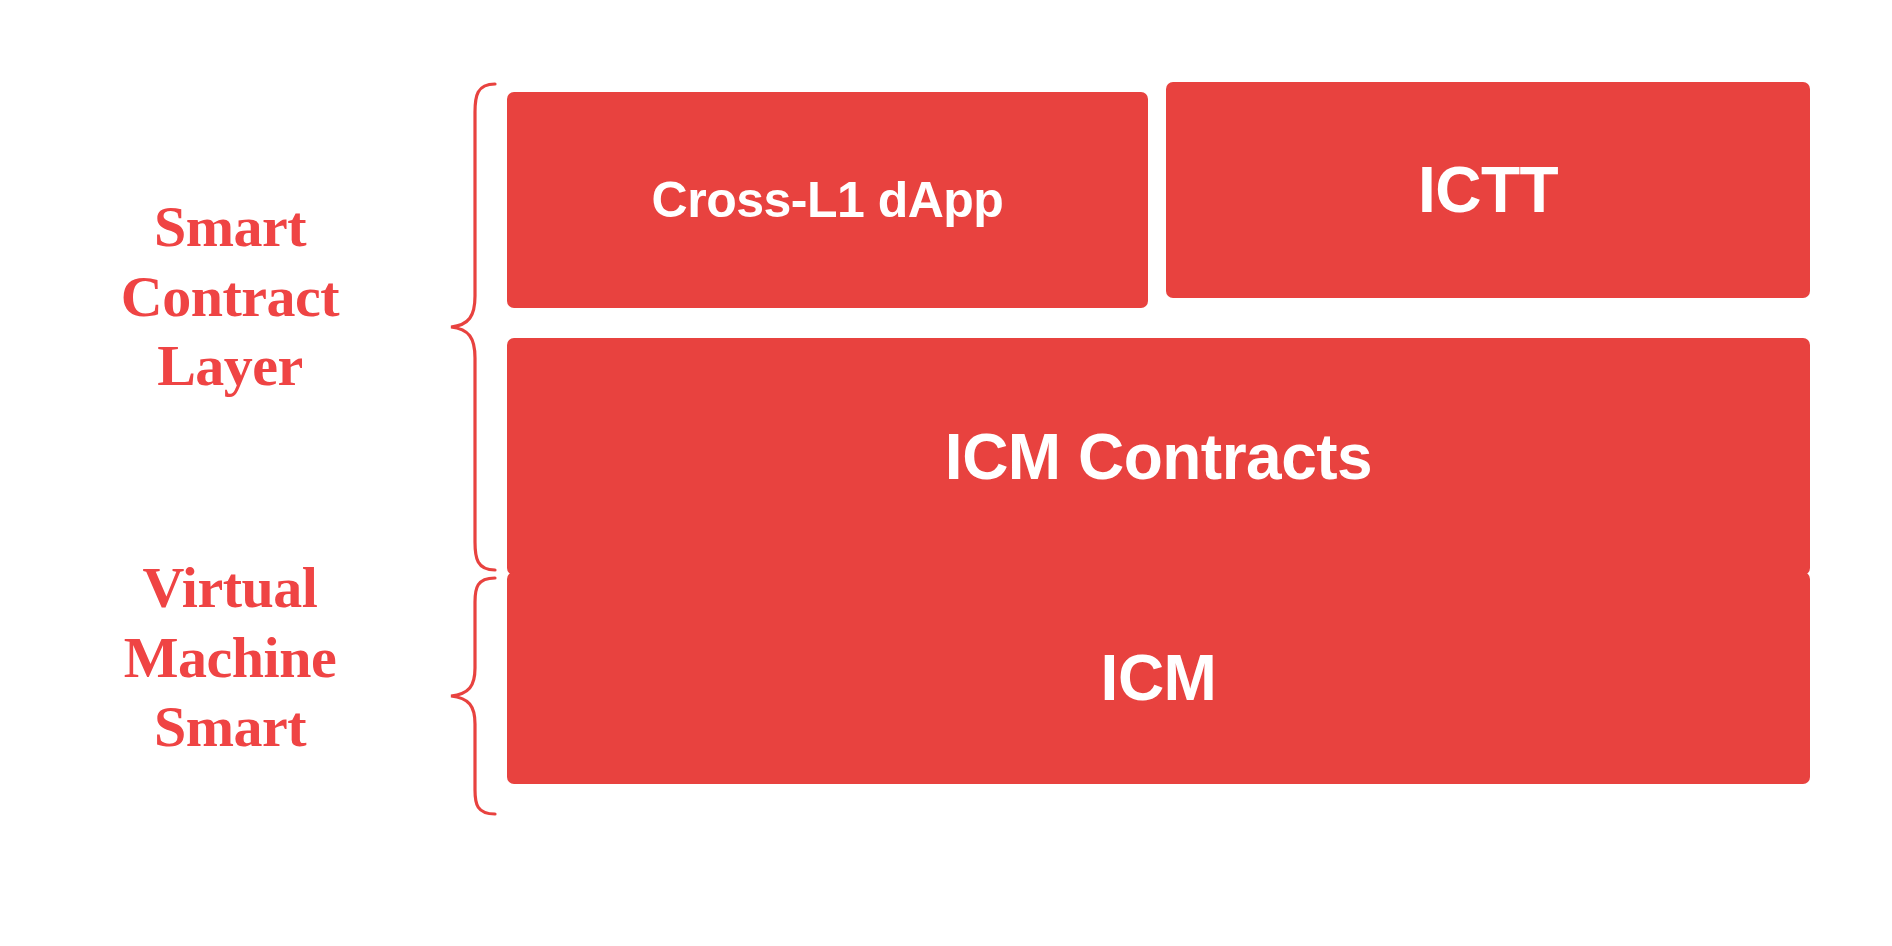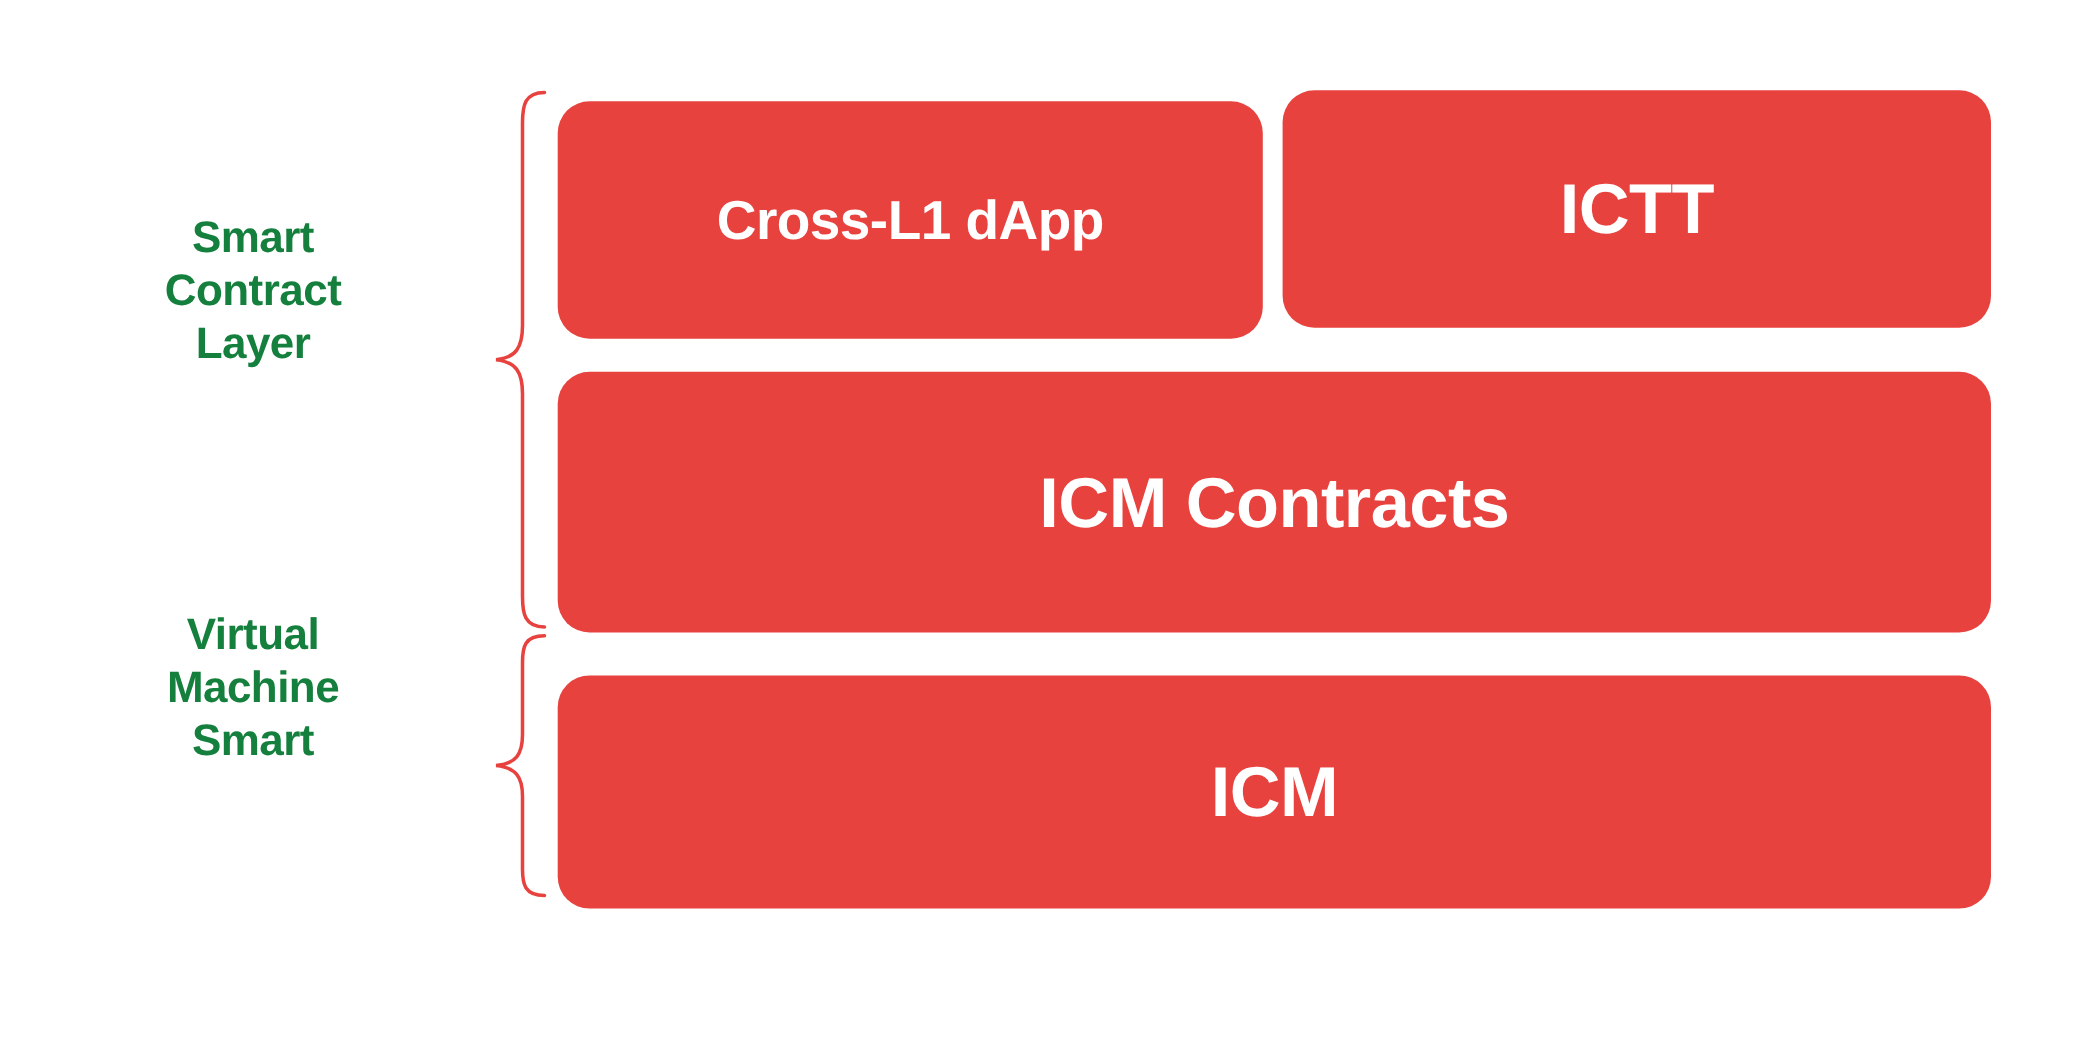--- a/index.html
+++ b/index.html
@@ -21,27 +21,27 @@
     left: 0;
     top: 0;
     width: 1892px;
     height: 946px;
   }
 
   
   .group-label {
     position: absolute;
     text-align: center;
-    color: #15803d;
+    color: #ef4444;
     font-weight: 700;
-    font-size: 40px;
+    font-size: 58px;
     line-height: 1.20;
     letter-spacing: -0.5px;
     white-space: pre-line;
-    font-family: Liberation Sans, sans-serif;
+    font-family: Liberation Serif, serif;
   }
   #label-smart-contract-layer {
     left: 40px;
     top: 192px;
     width: 380px;
   }
   #label-virtual-machine-layer {
     left: 40px;
     top: 553px;
     width: 380px;
@@ -69,21 +69,21 @@
     stroke: #E8423F;
     stroke-width: 3.2;
     stroke-linecap: round;
     vector-effect: non-scaling-stroke;
   }
 
   
   .box {
     position: absolute;
     background: #E8423F;
-    border-radius: 29px;
+    border-radius: 7px;
     display: flex;
     align-items: center;
     justify-content: center;
     box-sizing: border-box;
   }
   .box-label {
     color: #ffffff;
     font-weight: 700;
     letter-spacing: -0.5px;
     font-family: "Liberation Sans", sans-serif;
@@ -110,21 +110,21 @@
   #box-icm-contracts {
     left: 507px;
     top: 338px;
     width: 1303px;
     height: 237px;
   }
   #box-icm-contracts .box-label { font-size: 64px; }
 
   #box-icm {
     left: 507px;
-    top: 614px;
+    top: 572px;
     width: 1303px;
     height: 212px;
   }
   #box-icm .box-label { font-size: 64px; }
 </style>
 </head>
 <body>
 
 <div id="diagram">
 

